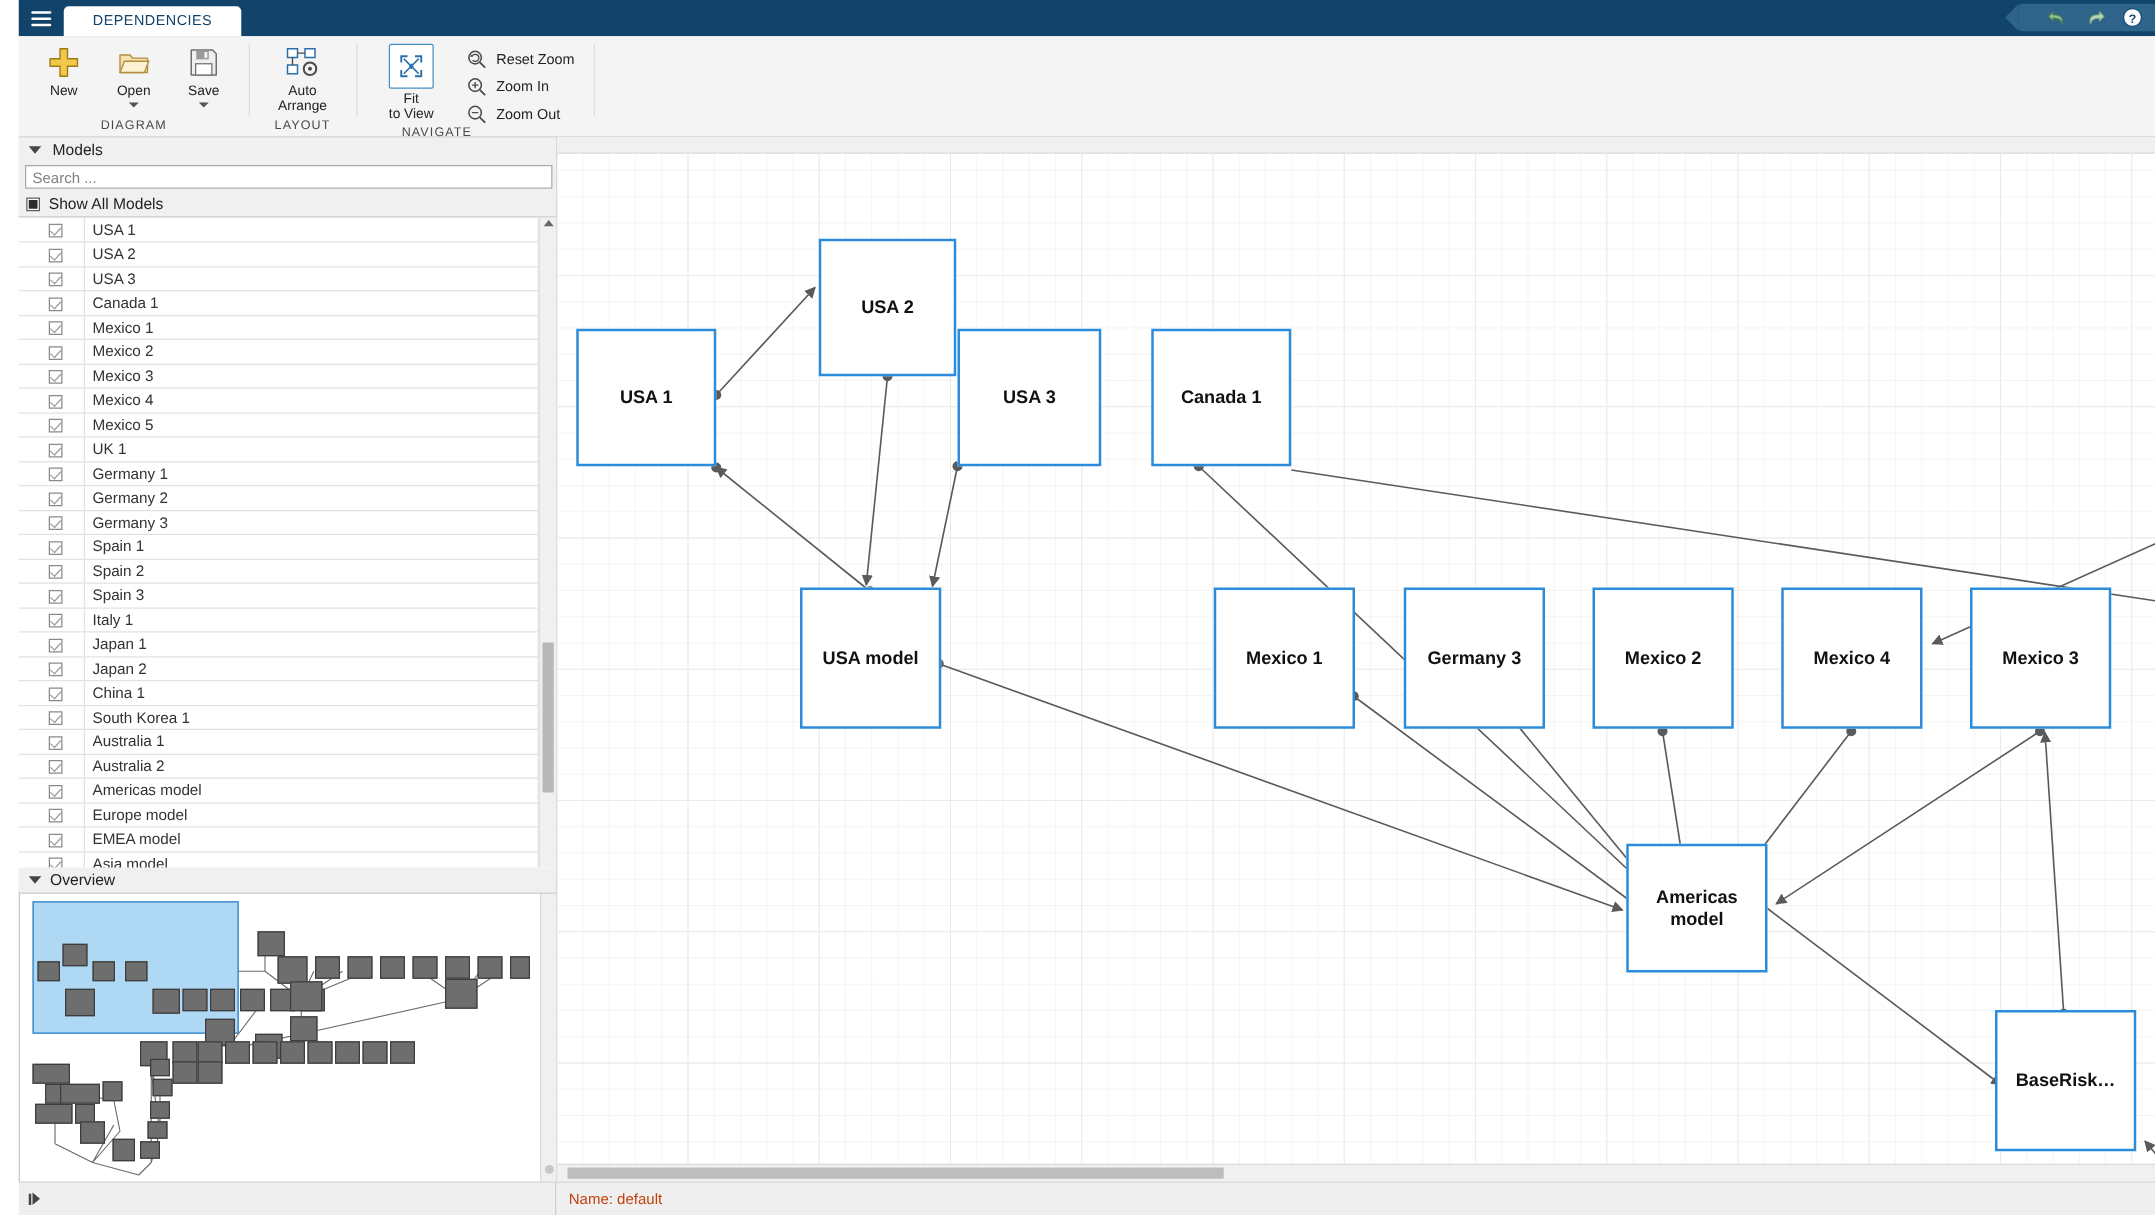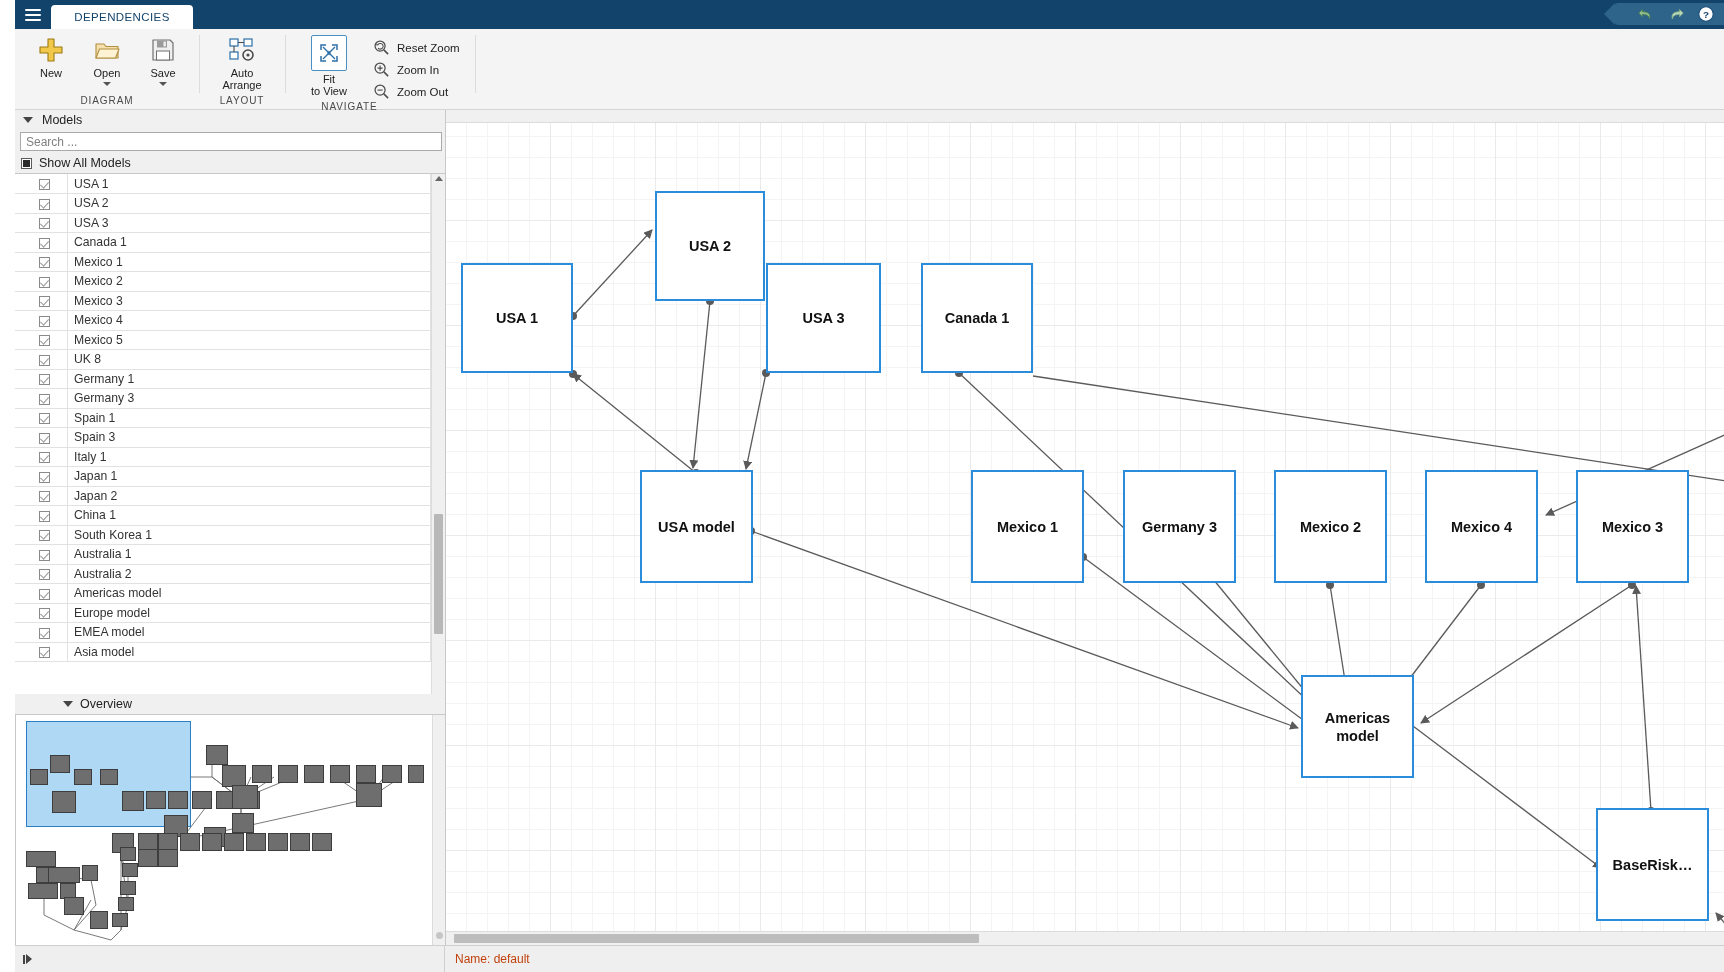--- a/index.html
+++ b/index.html
@@ -130,21 +130,21 @@
     position:absolute;top:2px;left:50%;transform:translateX(-50%);
     width:0;height:0;border-left:4px solid transparent;border-right:4px solid transparent;border-bottom:5px solid #666;
   }
   .vscroll .thumb{
     position:absolute;left:2px;right:2px;top:340px;height:120px;background:#b8b8b8;border-radius:1px;
   }
 
   
   .ov-header{
     height:20px;flex:0 0 auto;display:flex;align-items:center;gap:7px;padding-left:8px;
-    font-size:12.5px;color:#222;background:#f0f0f0;margin-left:40px;
+    font-size:12.5px;color:#222;background:#f0f0f0;
   }
   .ov-body{
     flex:0 0 230px;background:#ffffff;border:1px solid #c8c8c8;border-right:none;border-bottom:none;
     position:relative;overflow:hidden;
   }
   .ov-rect{
     position:absolute;left:10px;top:6px;width:165px;height:106px;
     background:#aed8f4;border:1px solid #2b7fc4;box-sizing:border-box;
   }
   .ovnode{position:absolute;background:#6e6e6e;border:1px solid #3d3d3d;box-sizing:border-box;}
@@ -404,33 +404,41 @@
                 <tr>
                   <td class="cbcell"><span class="cbbox"></span></td>
                   <td>Mexico 4</td>
                 </tr>
                 <tr>
                   <td class="cbcell"><span class="cbbox"></span></td>
                   <td>Mexico 5</td>
                 </tr>
                 <tr>
                   <td class="cbcell"><span class="cbbox"></span></td>
-                  <td>UK 8</td>
+                  <td>UK 1</td>
                 </tr>
                 <tr>
                   <td class="cbcell"><span class="cbbox"></span></td>
                   <td>Germany 1</td>
                 </tr>
                 <tr>
                   <td class="cbcell"><span class="cbbox"></span></td>
+                  <td>Germany 2</td>
+                </tr>
+                <tr>
+                  <td class="cbcell"><span class="cbbox"></span></td>
                   <td>Germany 3</td>
                 </tr>
                 <tr>
                   <td class="cbcell"><span class="cbbox"></span></td>
                   <td>Spain 1</td>
+                </tr>
+                <tr>
+                  <td class="cbcell"><span class="cbbox"></span></td>
+                  <td>Spain 2</td>
                 </tr>
                 <tr>
                   <td class="cbcell"><span class="cbbox"></span></td>
                   <td>Spain 3</td>
                 </tr>
                 <tr>
                   <td class="cbcell"><span class="cbbox"></span></td>
                   <td>Italy 1</td>
                 </tr>
                 <tr>

